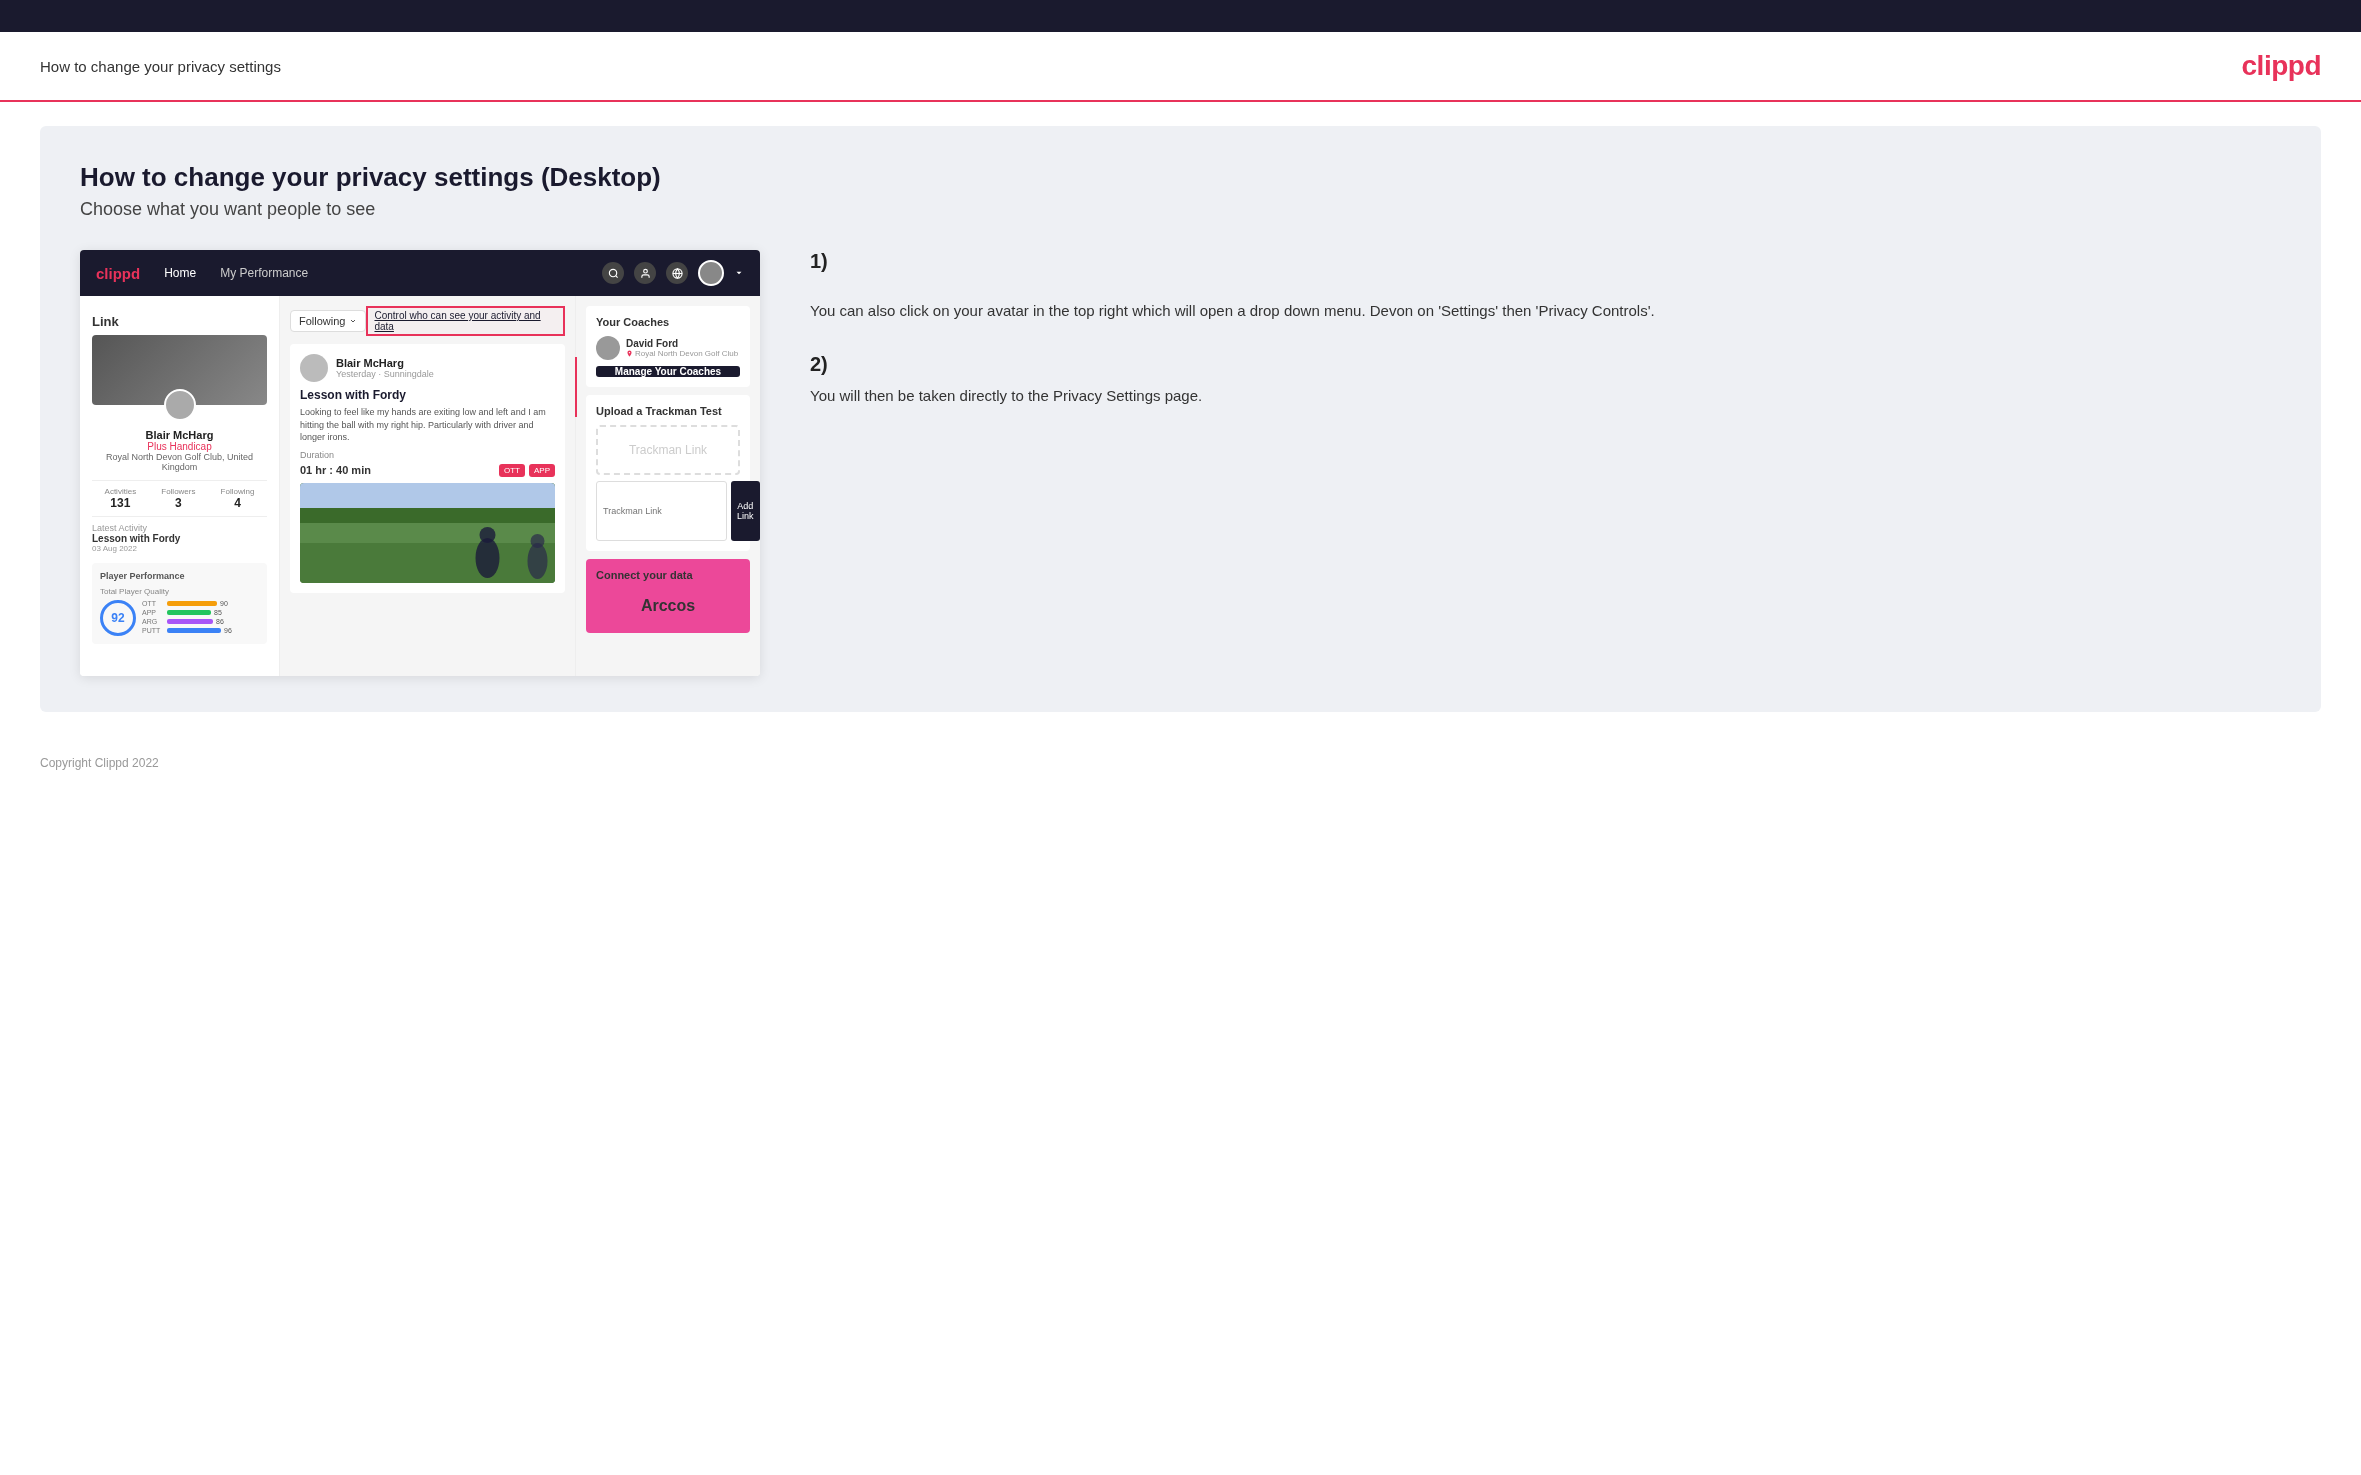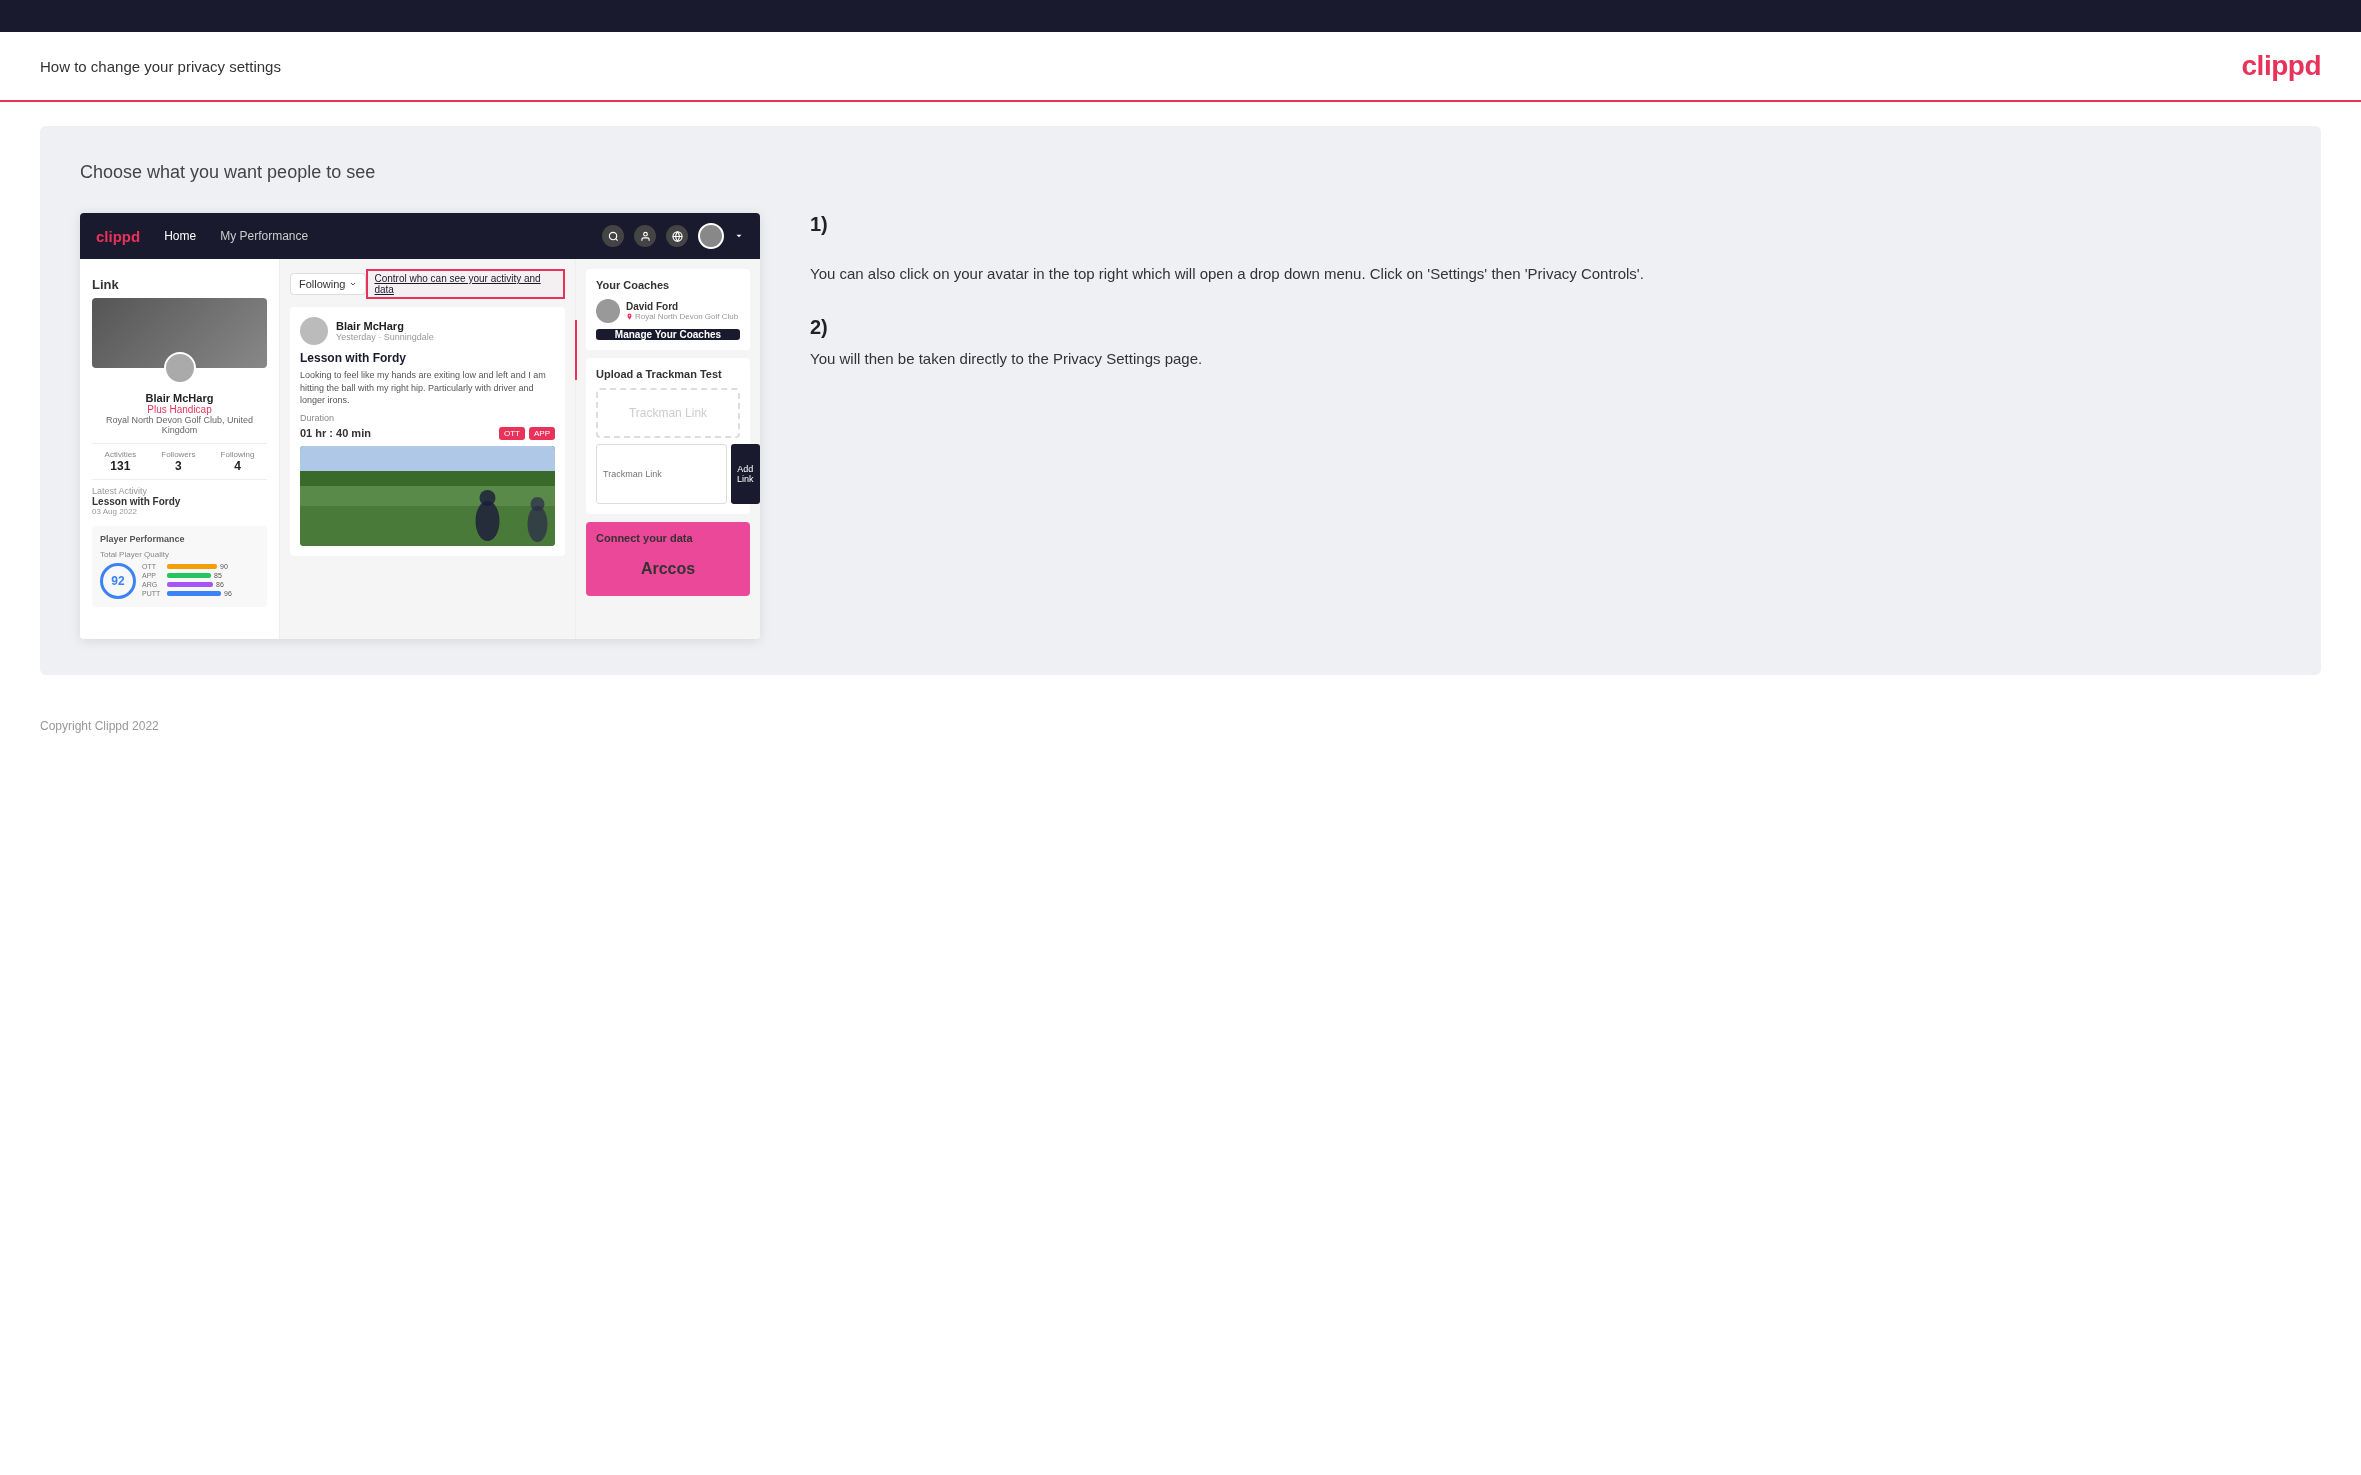--- a/index.html
+++ b/index.html
@@ -224,20 +224,21 @@
 <body>
 
 <div class="top-bar"></div>
 
 <div class="header">
   <span class="header-title">How to change your privacy settings</span>
   <span class="clippd-logo">clippd</span>
 </div>
 
 <div class="main-content">
+  <h1 class="page-title">How to change your privacy settings (Desktop)</h1>
   <p class="page-subtitle">Choose what you want people to see</p>
 
   <div class="content-row">
 
     <div class="screenshot-wrapper">
 
       <div class="app-nav">
         <span class="app-logo">clippd</span>
         <span class="app-nav-link active">Home</span>
         <span class="app-nav-link">My Performance</span>
@@ -420,21 +421,21 @@
 
       <div style="position:absolute; top:107px; left:528px; right:183px; height:2px; background:#e8325a; pointer-events:none;"></div>
       <div style="position:absolute; top:107px; right:183px; width:2px; height:60px; background:#e8325a; pointer-events:none;"></div>
 
     </div>
 
     <div class="instructions">
       <div class="instruction-item">
         <div class="instruction-num">1)</div>
         <br>
-        <p class="instruction-text">You can also click on your avatar in the top right which will open a drop down menu. Click on 'Settings' then 'Privacy Controls'.</p>
+        <p class="instruction-text">You can also click on your avatar in the top right which will open a drop down menu. Devon on 'Settings' then 'Privacy Controls'.</p>
       </div>
       <div class="instruction-item">
         <div class="instruction-num">2)</div>
         <p class="instruction-text">You will then be taken directly to the Privacy Settings page.</p>
       </div>
     </div>
 
   </div>
 </div>
 

